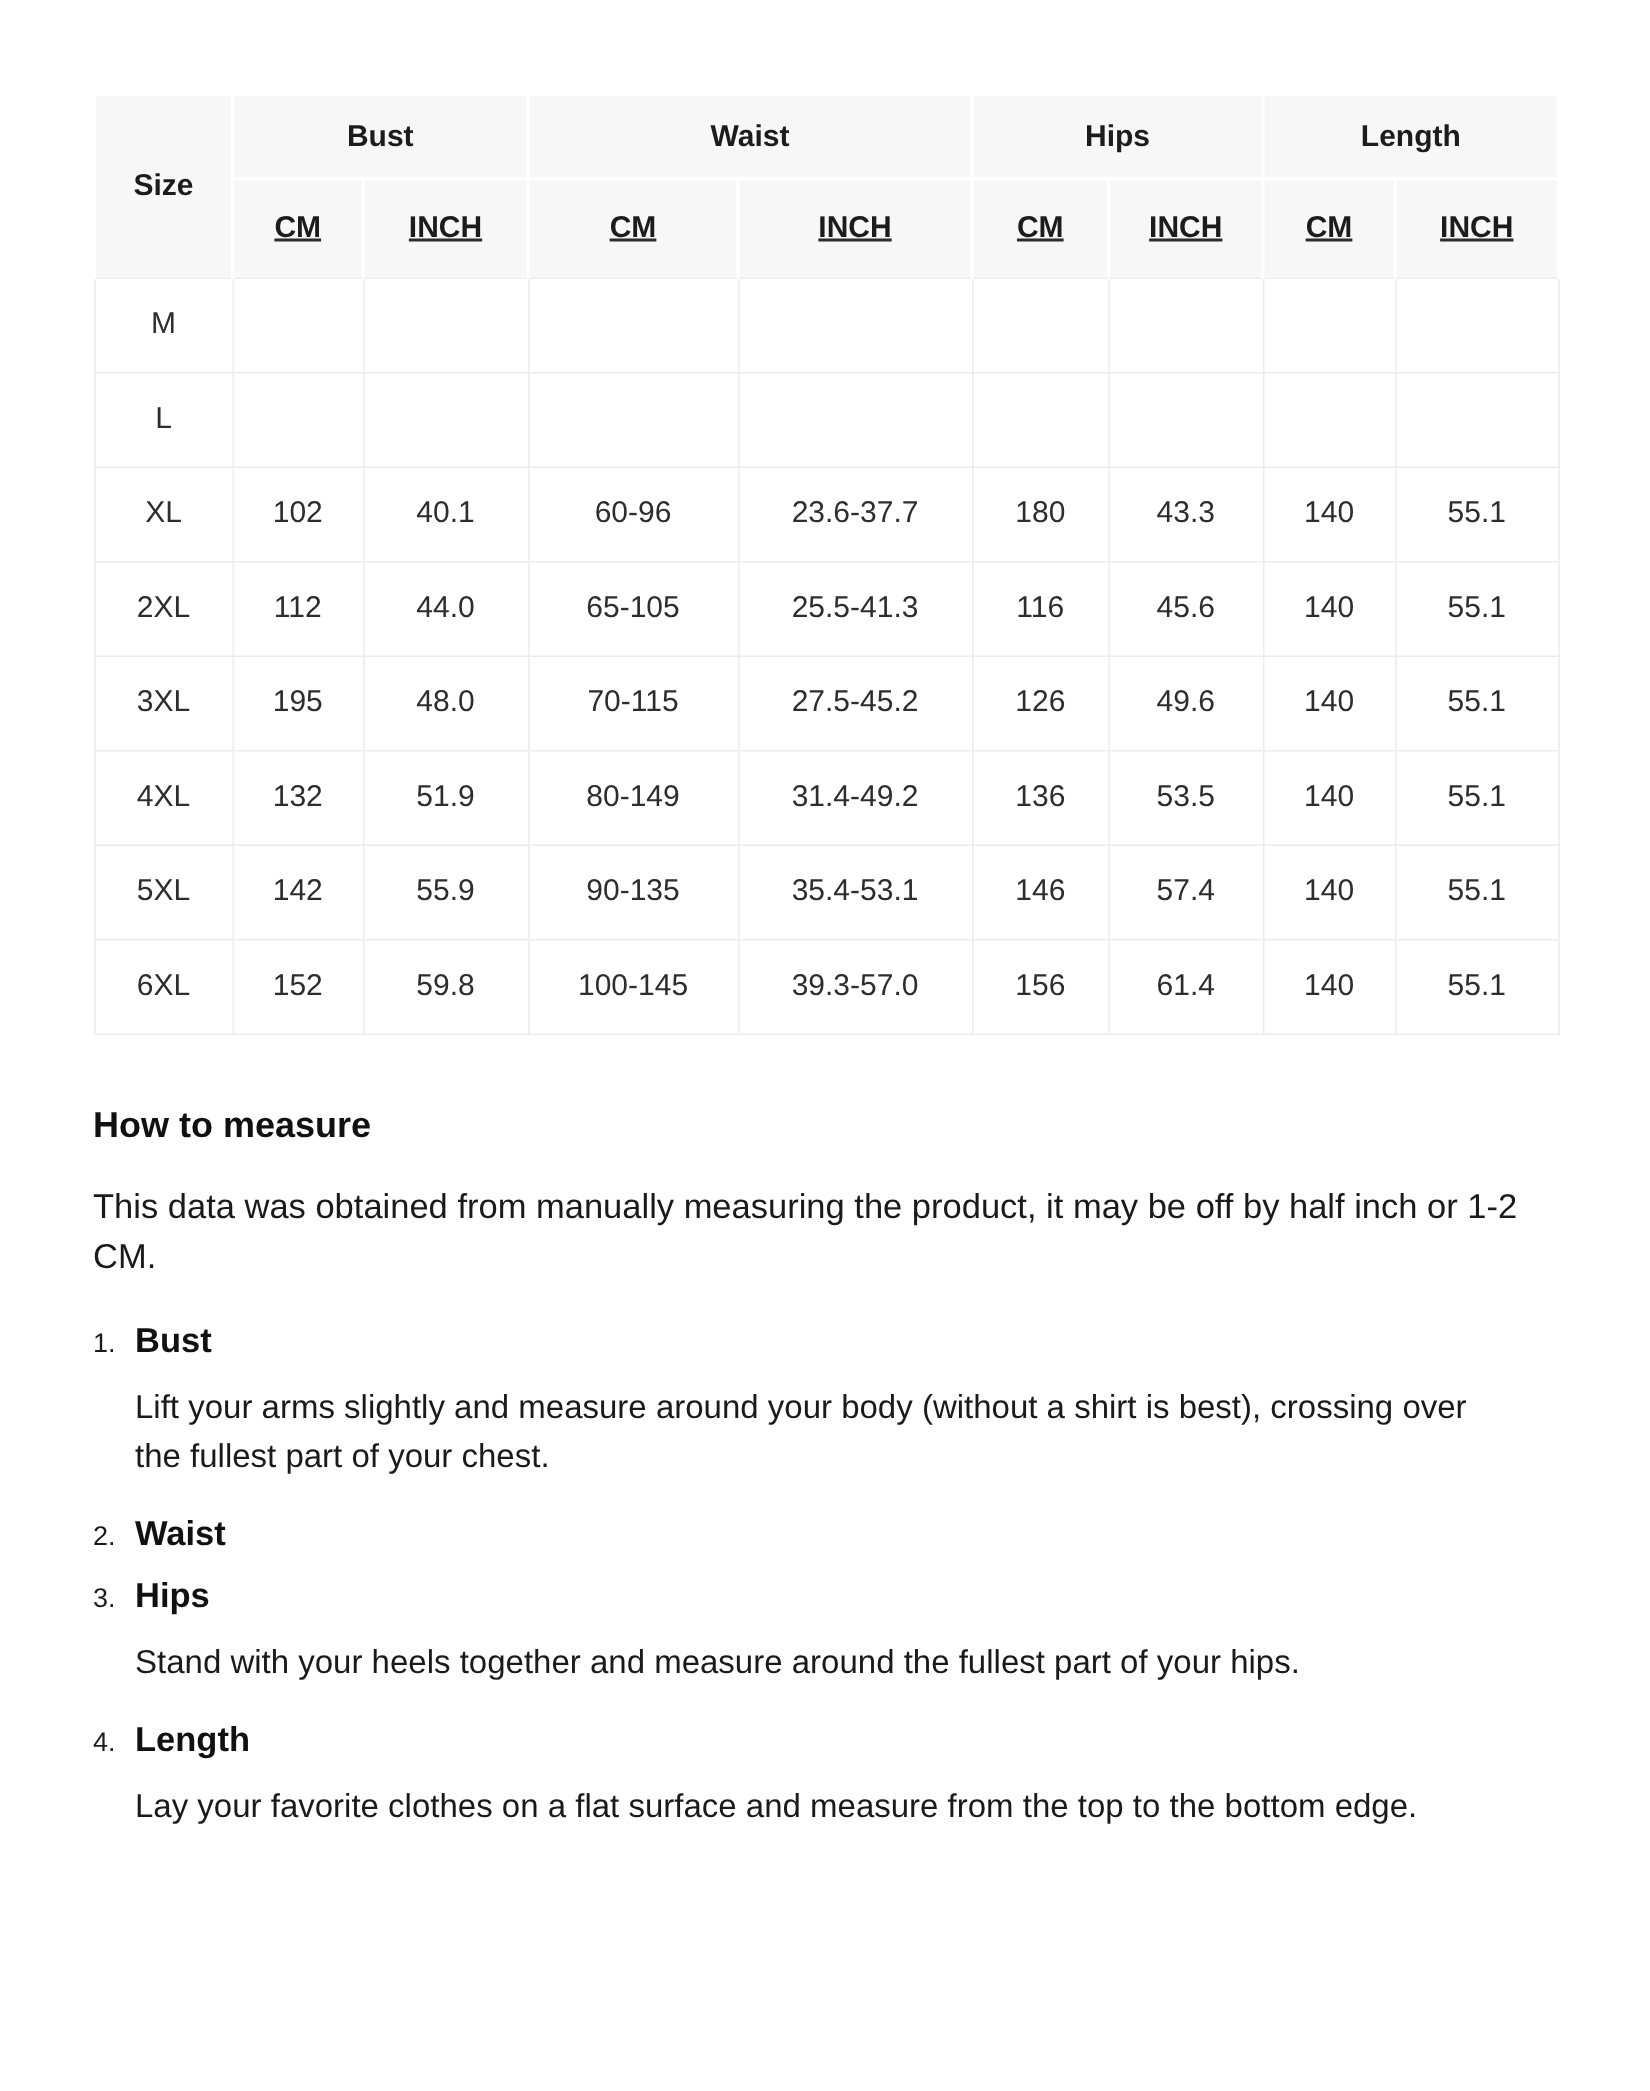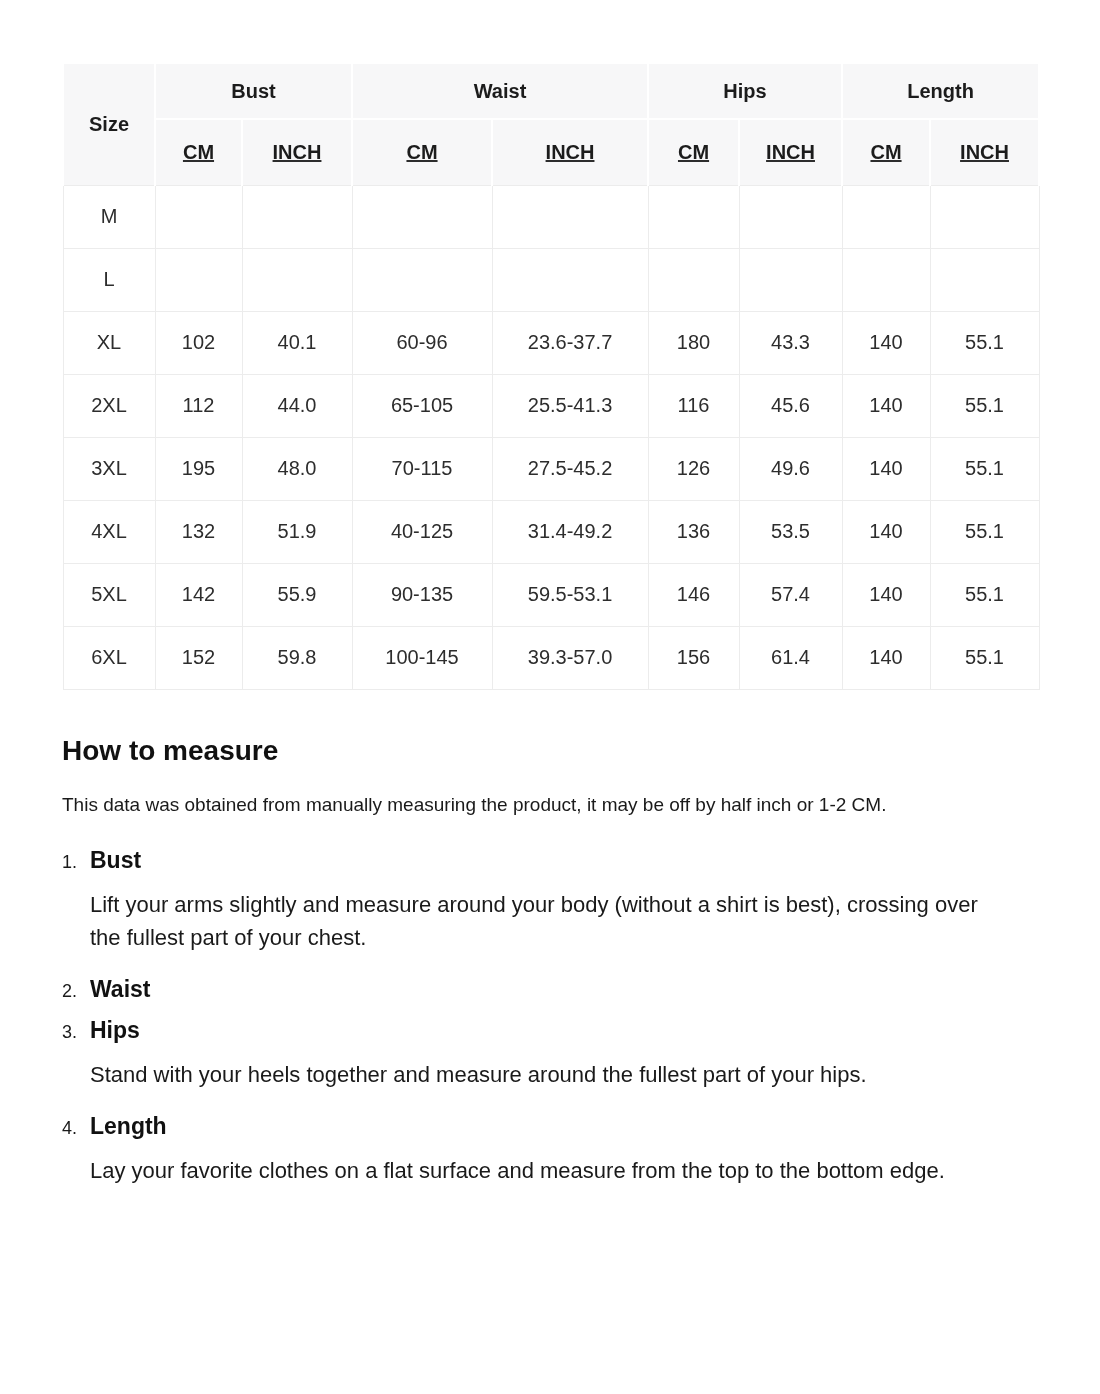--- a/index.html
+++ b/index.html
@@ -40,29 +40,29 @@
     background: #ffffff;
     font-weight: 400;
     text-align: center;
     vertical-align: middle;
   }
   table.size-chart tbody tr { height: 63px; }
 
   
   .section-title {
     margin: 44px 0 20px 0;
-    font-size: 28px;
+    font-size: 24px;
     line-height: 34px;
     font-weight: 700;
     color: #111111;
   }
   .intro {
     margin: 0 0 26px 0;
     max-width: 958px;
-    font-size: 19px;
+    font-size: 23px;
     line-height: 33px;
     color: #1a1a1a;
   }
   ol.steps {
     list-style: none;
     margin: 0;
     padding: 0;
   }
   li.step { margin: 0; }
   .step-head {
@@ -178,33 +178,33 @@
           <td class="value-cell">27.5-45.2</td>
           <td class="value-cell">126</td>
           <td class="value-cell">49.6</td>
           <td class="value-cell">140</td>
           <td class="value-cell">55.1</td>
         </tr>
         <tr class="data-row">
           <th class="row-size" scope="row">4XL</th>
           <td class="value-cell">132</td>
           <td class="value-cell">51.9</td>
-          <td class="value-cell">40-125</td>
+          <td class="value-cell">80-149</td>
           <td class="value-cell">31.4-49.2</td>
           <td class="value-cell">136</td>
           <td class="value-cell">53.5</td>
           <td class="value-cell">140</td>
           <td class="value-cell">55.1</td>
         </tr>
         <tr class="data-row">
           <th class="row-size" scope="row">5XL</th>
           <td class="value-cell">142</td>
           <td class="value-cell">55.9</td>
           <td class="value-cell">90-135</td>
-          <td class="value-cell">59.5-53.1</td>
+          <td class="value-cell">35.4-53.1</td>
           <td class="value-cell">146</td>
           <td class="value-cell">57.4</td>
           <td class="value-cell">140</td>
           <td class="value-cell">55.1</td>
         </tr>
         <tr class="data-row">
           <th class="row-size" scope="row">6XL</th>
           <td class="value-cell">152</td>
           <td class="value-cell">59.8</td>
           <td class="value-cell">100-145</td>

